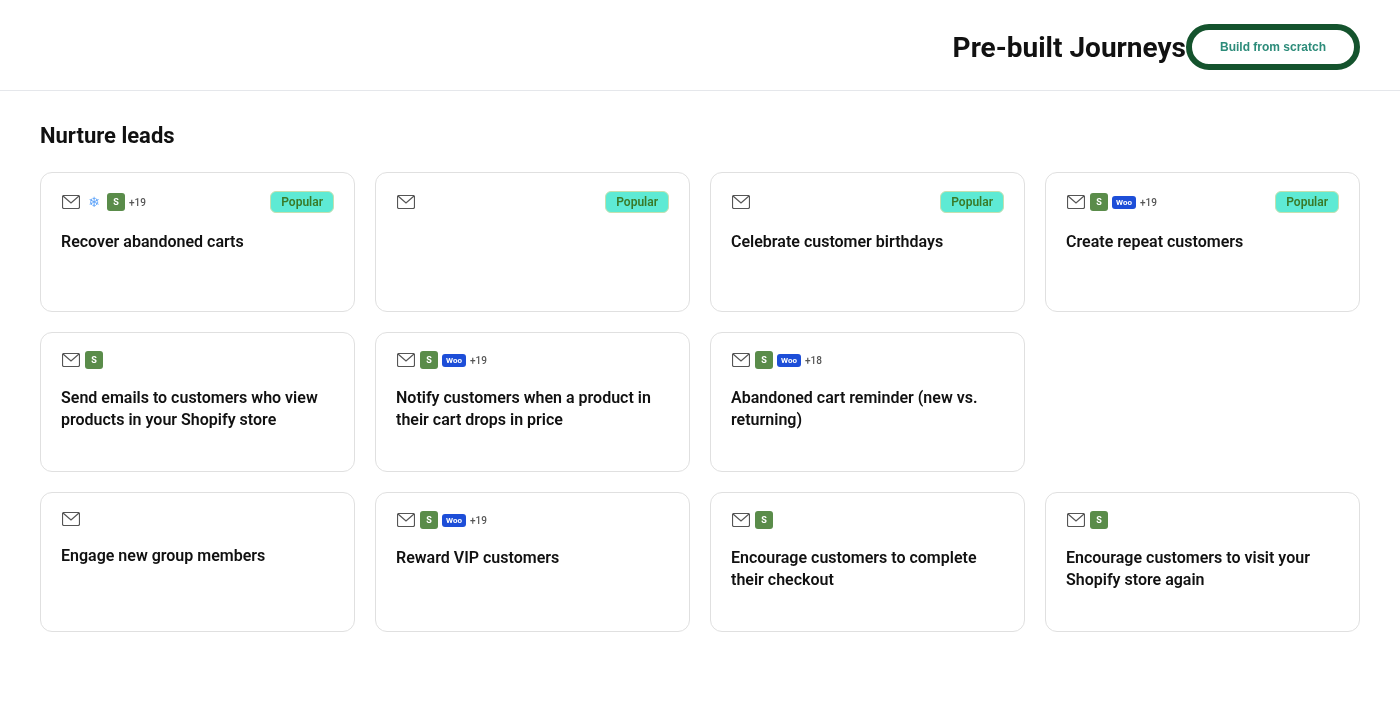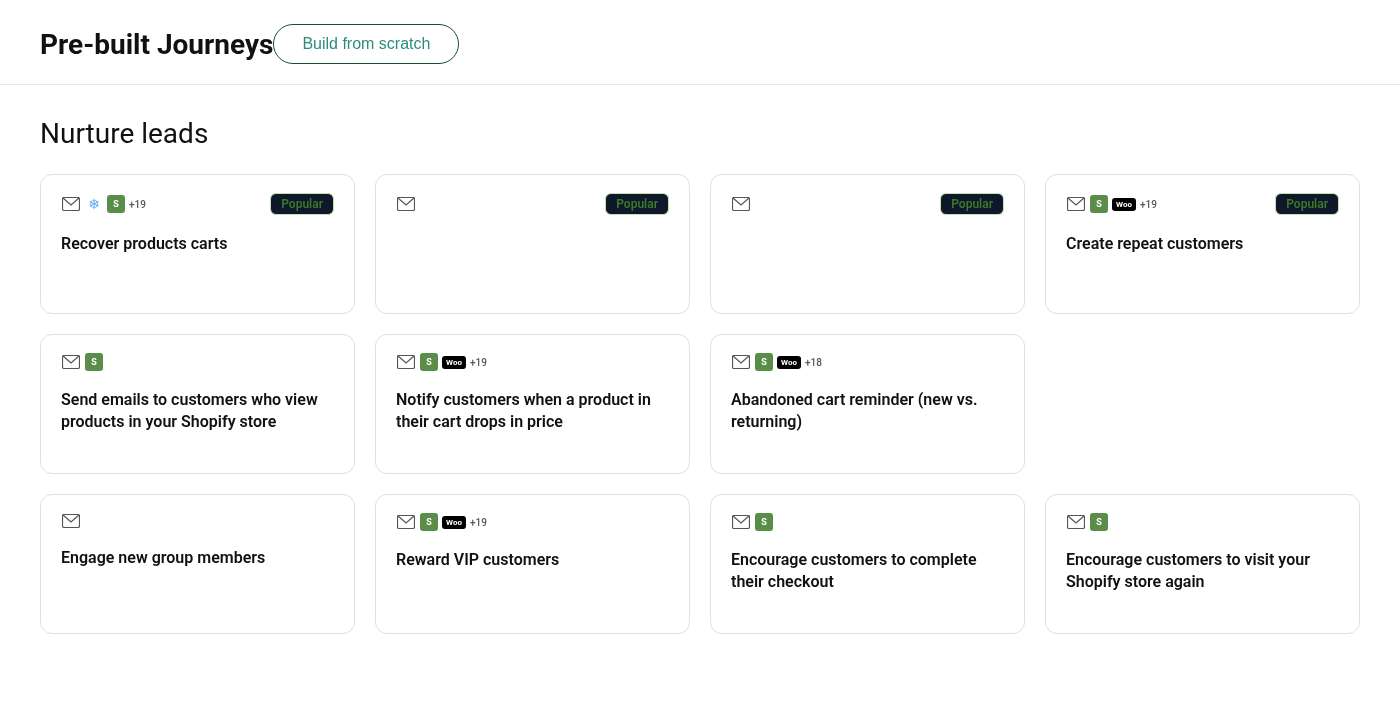--- a/index.html
+++ b/index.html
@@ -7,49 +7,49 @@
       font-family: -apple-system, BlinkMacSystemFont, 'Segoe UI', Roboto, sans-serif;
       background: #fff;
       color: #1a1a1a;
       width: 1400px;
       min-height: 725px;
     }
 
     .header {
       display: flex;
       align-items: center;
-      justify-content: flex-start;
+      justify-content: flex-end;
       padding: 24px 40px 20px 40px;
       border-bottom: 1px solid #e5e7eb;
     }
 
     .page-title {
       font-size: 28px;
       font-weight: 700;
       color: #111;
     }
 
     .build-btn {
-      border: 1px solid #14532d;
+      border: 6px solid #14532d;
       border-radius: 24px;
       background: #fff;
       color: #2d8c7a;
-      font-size: 16px;
-      font-weight: 400;
+      font-size: 12px;
+      font-weight: 700;
       padding: 10px 28px;
       cursor: pointer;
     }
 
     .main-content {
       padding: 32px 40px;
     }
 
     .section-title {
-      font-size: 28px;
-      font-weight: 400;
+      font-size: 22px;
+      font-weight: 700;
       color: #111;
       margin-bottom: 24px;
     }
 
     .cards-grid {
       display: grid;
       grid-template-columns: repeat(4, 1fr);
       gap: 20px;
       margin-bottom: 20px;
     }
@@ -111,38 +111,38 @@
       height: 18px;
       display: inline-flex;
       align-items: center;
       justify-content: center;
       color: #60a5fa;
       font-size: 14px;
     }
 
     
     .icon-woo {
-      background: #000000;
+      background: #1d4ed8;
       border-radius: 3px;
       color: white;
       font-size: 8px;
       font-weight: 700;
       padding: 2px 4px;
       display: inline-flex;
       align-items: center;
     }
 
     .icon-count {
       font-size: 10px;
       color: #555;
       font-weight: 500;
     }
 
     .badge-popular {
-      background: #0f172a;
+      background: #5eead4;
       color: #3a7a28;
       font-size: 12px;
       font-weight: 600;
       padding: 3px 10px;
       border-radius: 6px;
       border: 1px solid #c5e0b0;
     }
 
     .card-title {
       font-size: 16px;
@@ -172,21 +172,21 @@
             <rect x="0.5" y="0.5" width="17" height="13" rx="1.5" stroke="#555" stroke-width="1.2"></rect>
             <path d="M1 1L9 8L17 1" stroke="#555" stroke-width="1.2"></path>
           </svg>
               </span>
               <span class="icon-snowflake">❄</span>
               <span class="icon-shopify">S</span>
               <span class="icon-count">+19</span>
             </div>
             <span class="badge-popular">Popular</span>
           </div>
-          <div class="card-title">Recover products carts</div>
+          <div class="card-title">Recover abandoned carts</div>
         </div>
         <div class="card">
           <div class="card-header">
             <div class="card-icons">
               <span class="icon-email">
                 <svg viewBox="0 0 18 14" fill="none" xmlns="http://www.w3.org/2000/svg">
             <rect x="0.5" y="0.5" width="17" height="13" rx="1.5" stroke="#555" stroke-width="1.2"></rect>
             <path d="M1 1L9 8L17 1" stroke="#555" stroke-width="1.2"></path>
           </svg>
               </span>
@@ -199,20 +199,21 @@
             <div class="card-icons">
               <span class="icon-email">
                 <svg viewBox="0 0 18 14" fill="none" xmlns="http://www.w3.org/2000/svg">
             <rect x="0.5" y="0.5" width="17" height="13" rx="1.5" stroke="#555" stroke-width="1.2"></rect>
             <path d="M1 1L9 8L17 1" stroke="#555" stroke-width="1.2"></path>
           </svg>
               </span>
             </div>
             <span class="badge-popular">Popular</span>
           </div>
+          <div class="card-title">Celebrate customer birthdays</div>
         </div>
         <div class="card">
           <div class="card-header">
             <div class="card-icons">
               <span class="icon-email">
                 <svg viewBox="0 0 18 14" fill="none" xmlns="http://www.w3.org/2000/svg">
             <rect x="0.5" y="0.5" width="17" height="13" rx="1.5" stroke="#555" stroke-width="1.2"></rect>
             <path d="M1 1L9 8L17 1" stroke="#555" stroke-width="1.2"></path>
           </svg>
               </span>

